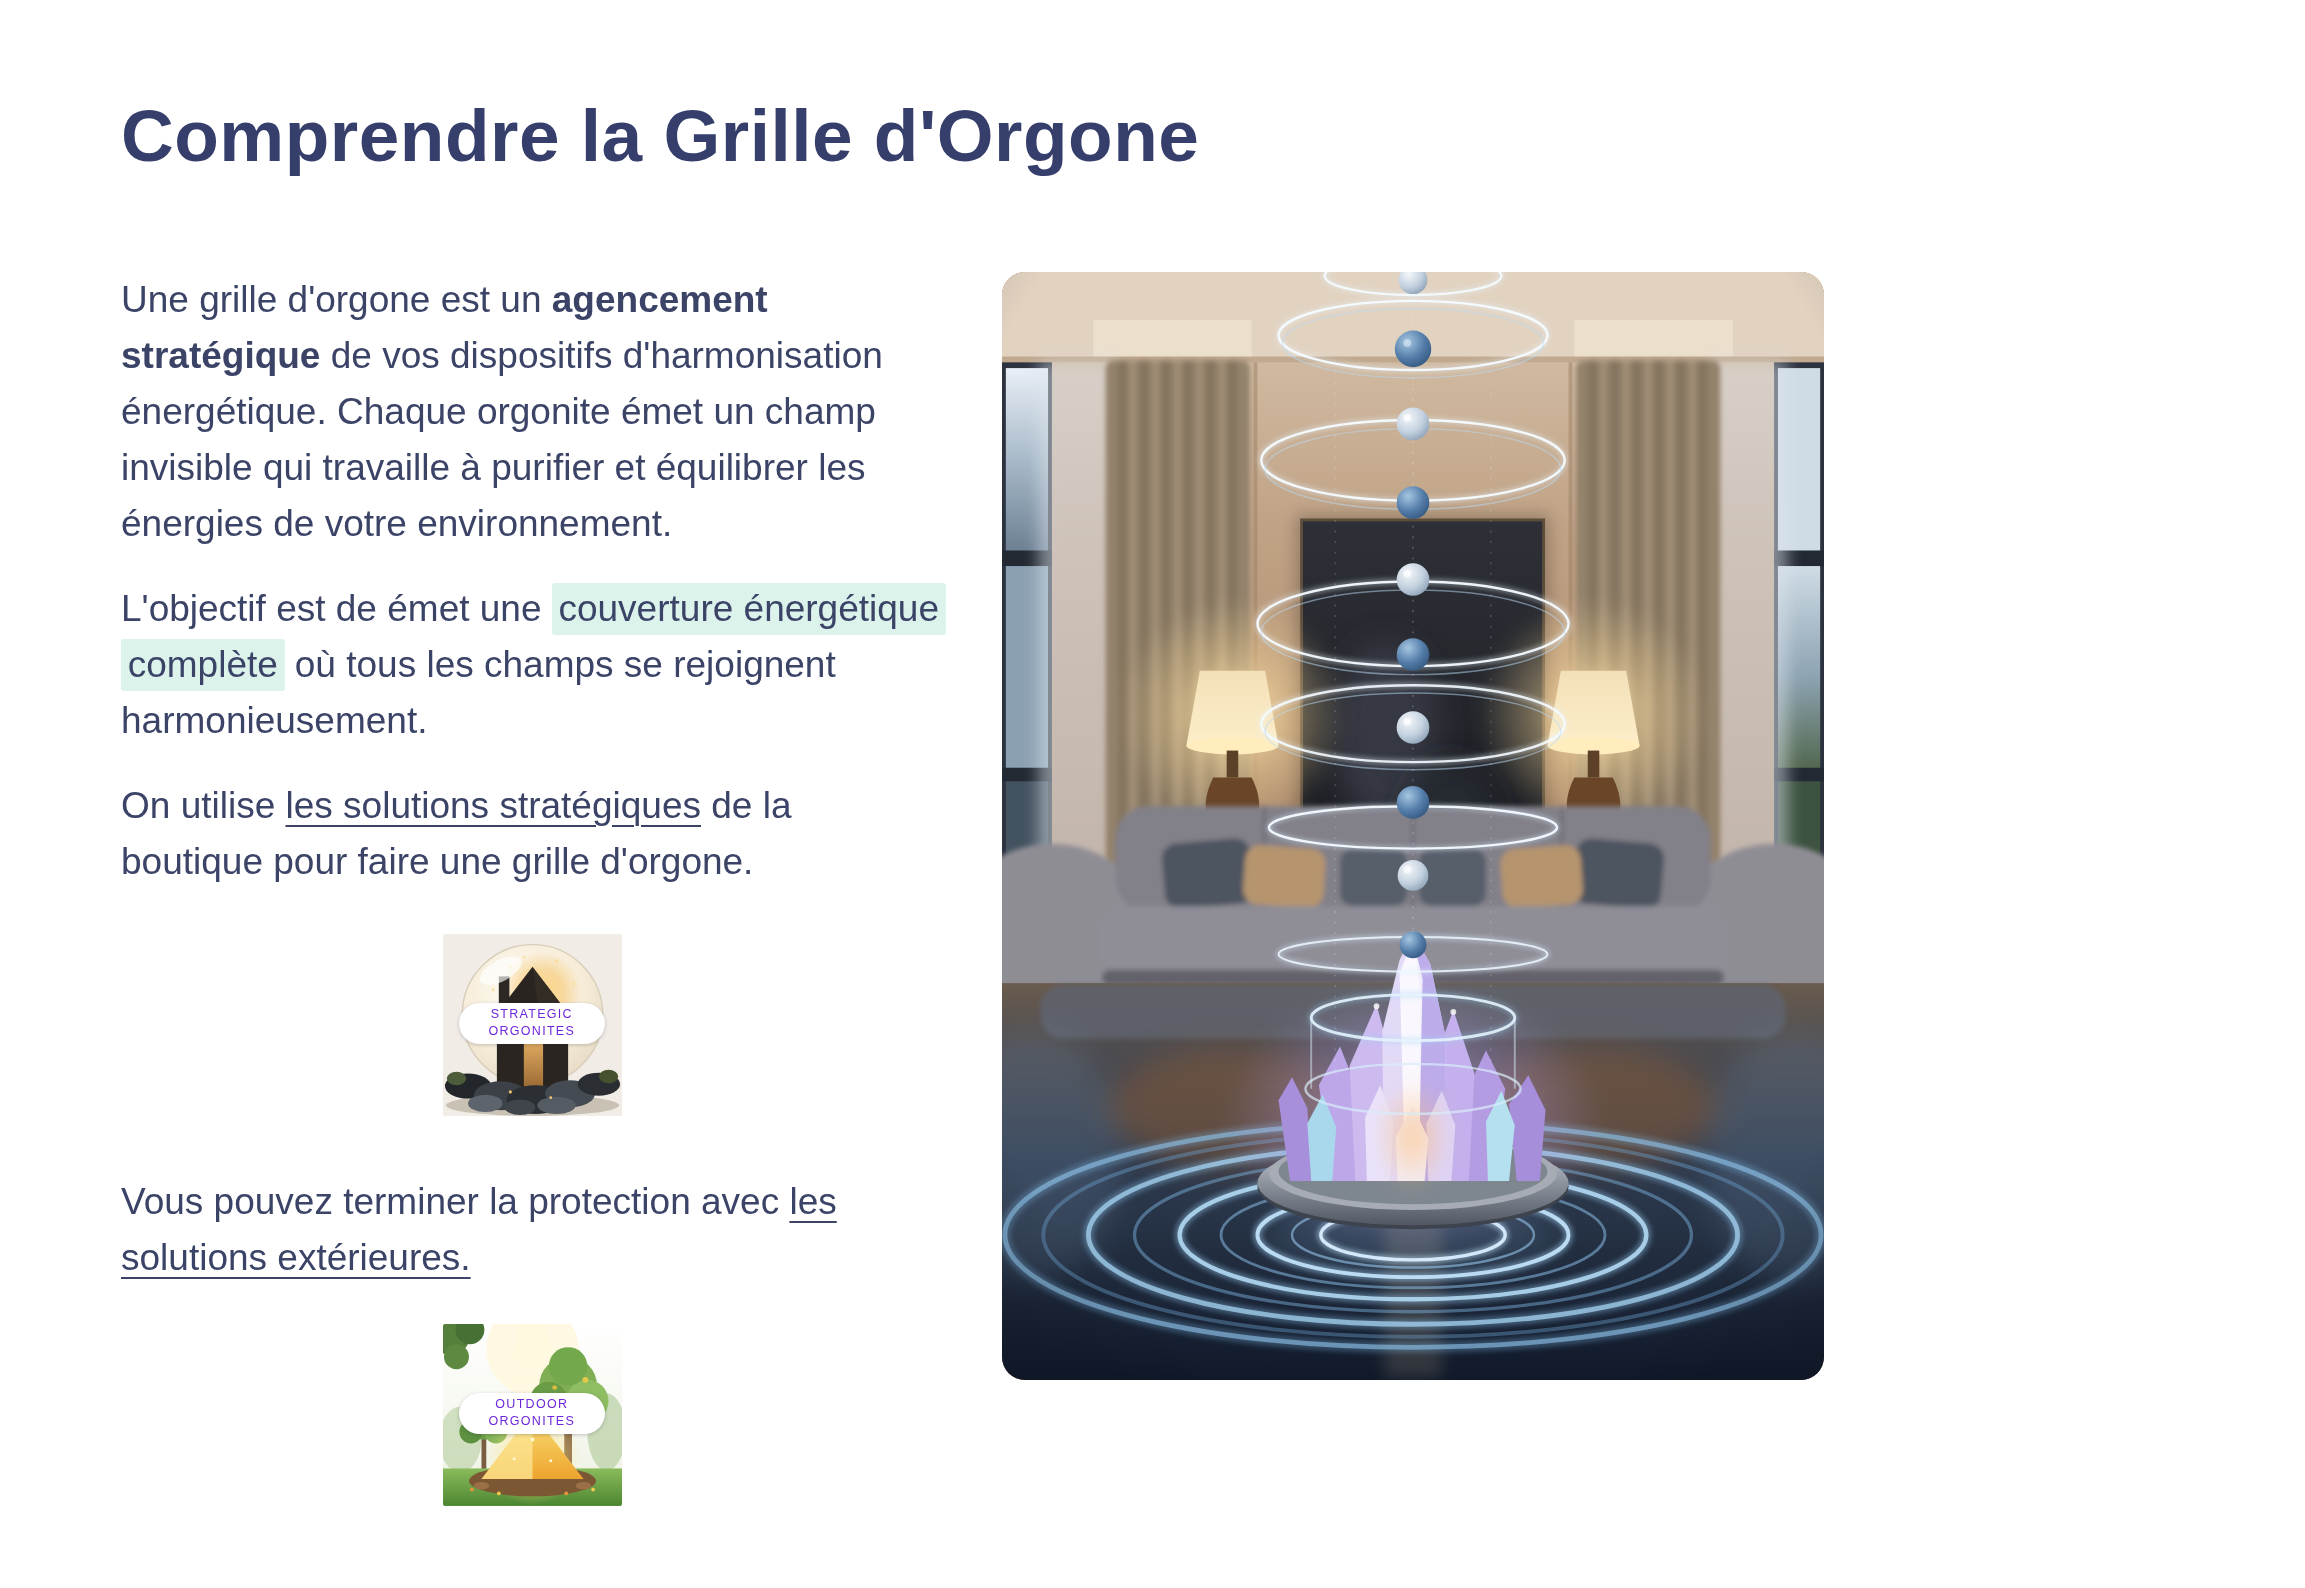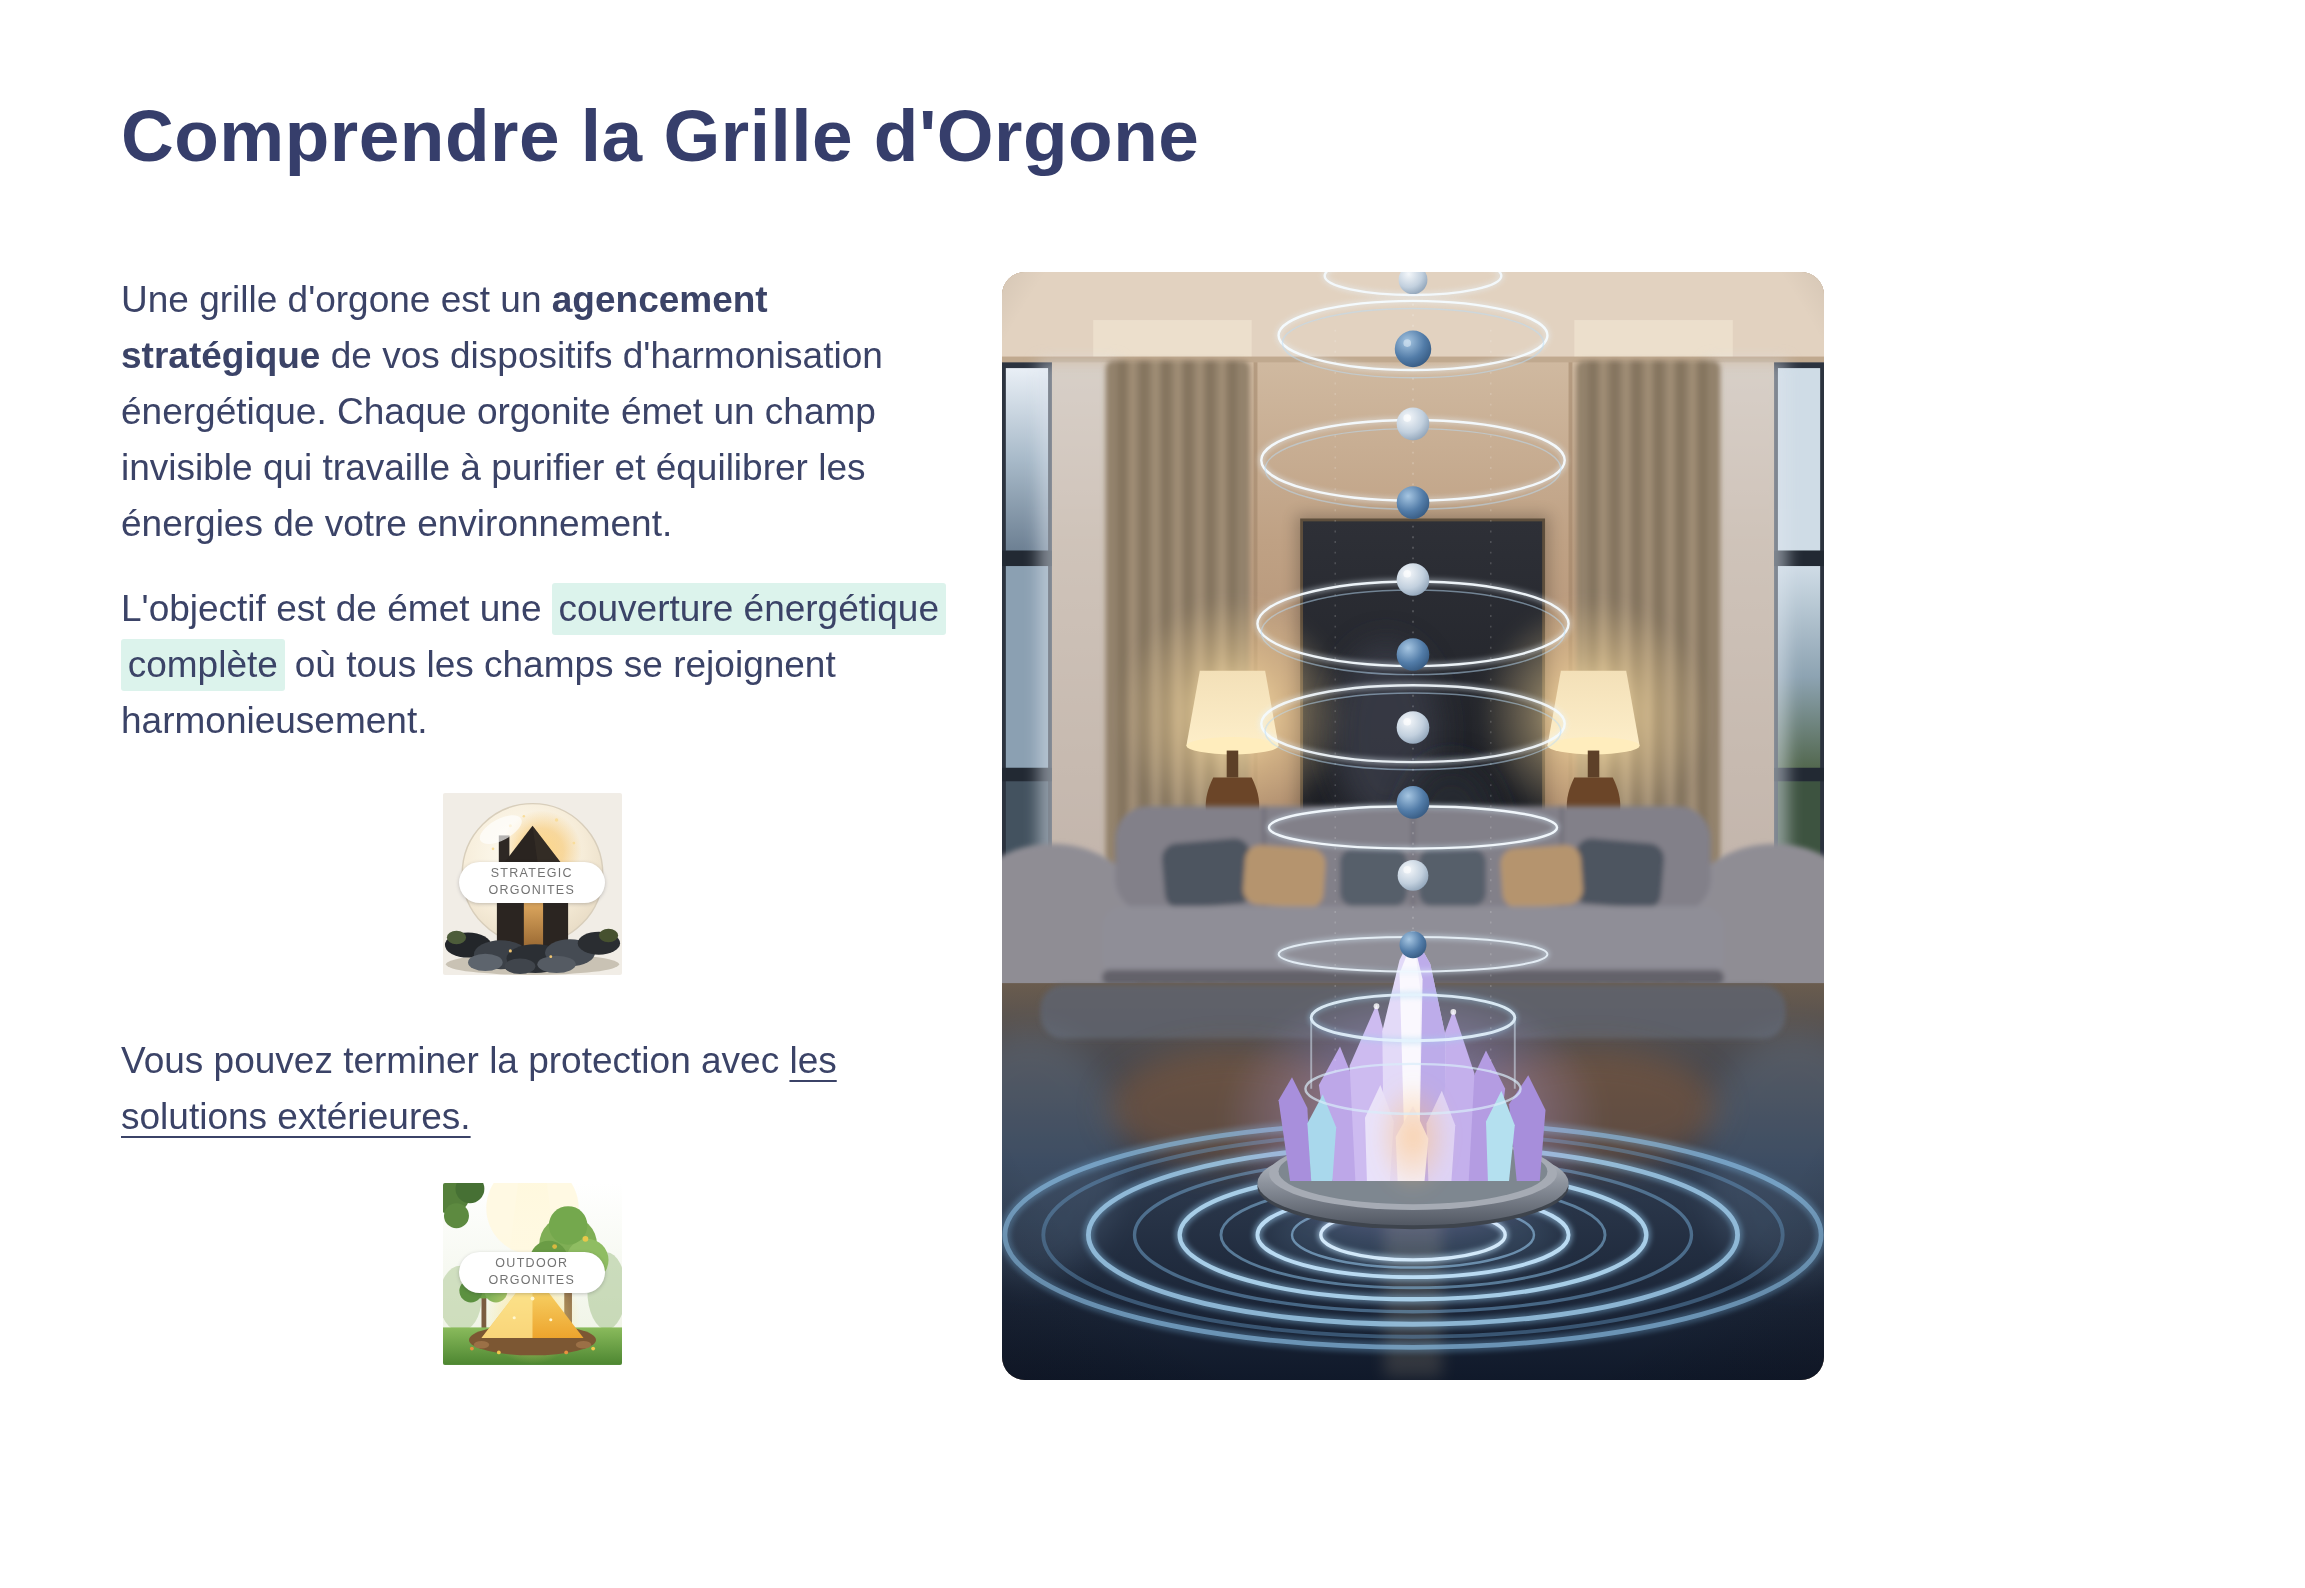--- a/index.html
+++ b/index.html
@@ -30,21 +30,21 @@
   }
   .thumb-first  { margin:44px auto 58px auto; }
   .thumb-second { margin:38px auto 0 auto; }
   .thumb svg { display:block; width:100%; height:100%; }
   .pill {
     position:absolute; left:16.3px; top:69px; width:146px; height:41px;
     background:#ffffff; border-radius:21px; box-shadow:0 1px 3.8px rgba(40,40,50,0.25);
     display:flex; flex-direction:column; align-items:center; justify-content:center; gap:1px;
   }
   .pill span {
-    font-size:12.5px; line-height:15.4px; letter-spacing:1.3px; color:#737373;
+    font-size:12.5px; line-height:15.4px; letter-spacing:1.3px; color:#6d28d9;
     font-family:"Liberation Sans", sans-serif;
     text-align:center;
   }
   .hero {
     flex:none; width:822px; height:1108px; border-radius:23px; overflow:hidden;
     background:#8e7157;
   }
   .hero svg { display:block; width:100%; height:100%; }
 </style>
 </head>
@@ -55,20 +55,21 @@
     <h1 class="page-title">Comprendre la Grille d'Orgone</h1>
 
     <div class="columns">
 
       <div class="text-col">
 
         <p><span>Une grille d'orgone est un </span><strong>agencement stratégique</strong><span> de vos dispositifs d'harmonisation énergétique. Chaque orgonite émet un champ invisible qui travaille à purifier et équilibrer les énergies de votre environnement.</span></p>
 
         <p><span>L'objectif est de émet une </span><mark class="hl">couverture énergétique complète</mark><span> où tous les champs se rejoignent harmonieusement.</span></p>
 
+        <p><span>On utilise </span><a href="#" class="body-link">les solutions stratégiques</a><span> de la boutique pour faire une grille d'orgone.</span></p>
 
         <div class="thumb thumb-first">
           <svg viewBox="0 0 186 189">
             <defs>
               <radialGradient id="tDome" cx="0.42" cy="0.35" r="0.75">
                 <stop offset="0" stop-color="#fffdf4"></stop>
                 <stop offset="0.6" stop-color="#f6ecd8"></stop>
                 <stop offset="1" stop-color="#e4d7c0"></stop>
               </radialGradient>
               <radialGradient id="tGold">

